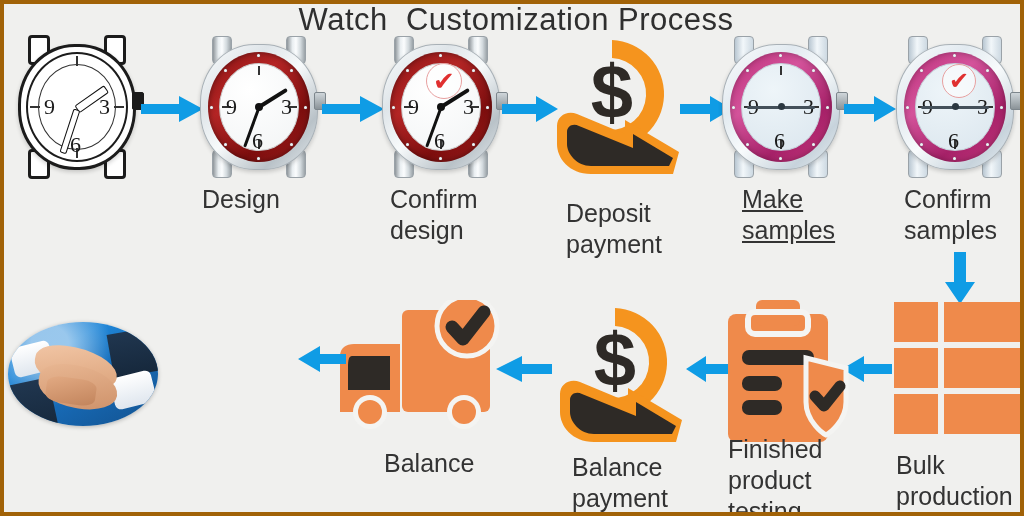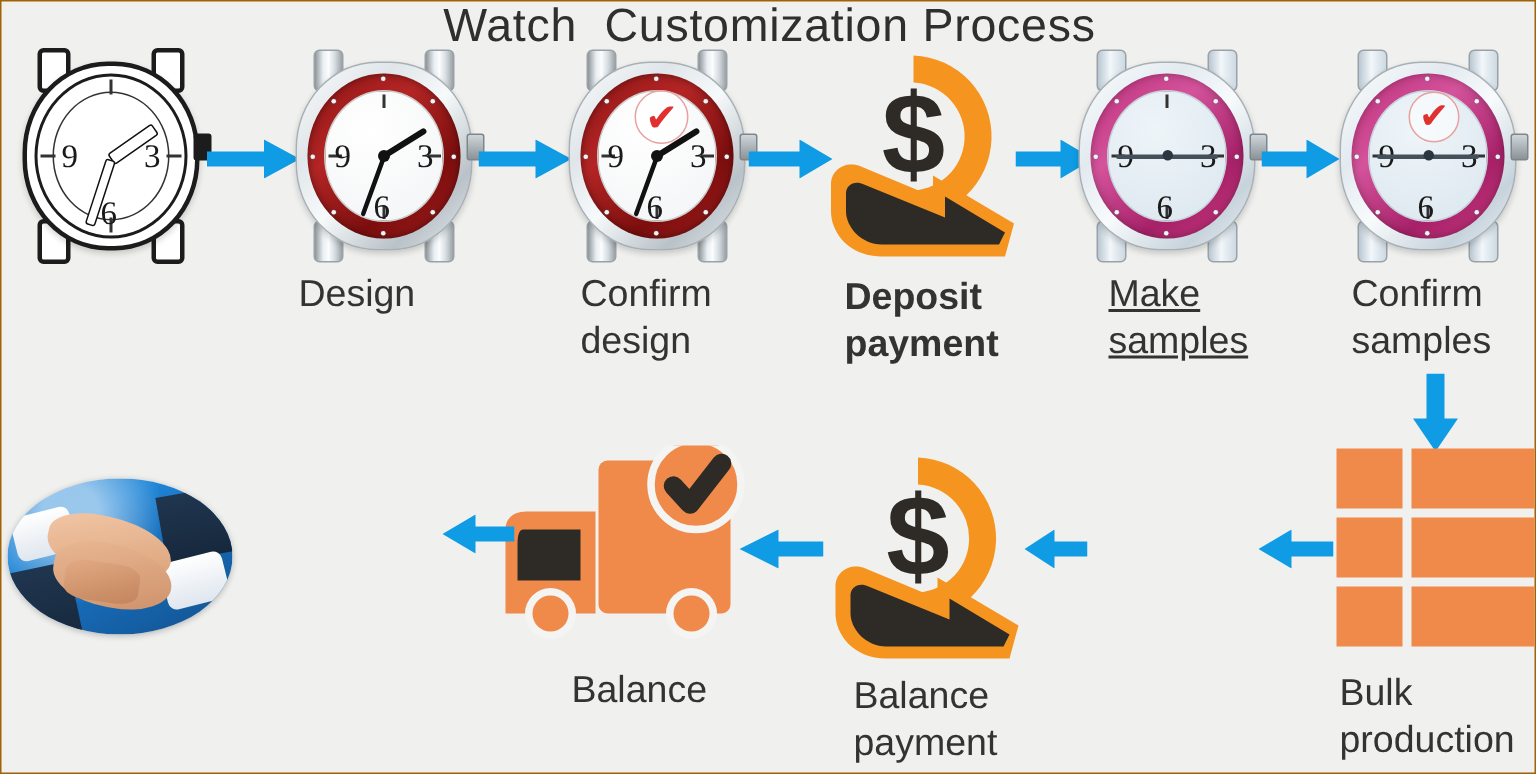--- a/index.html
+++ b/index.html
@@ -3,21 +3,21 @@
 <meta charset="utf-8">
 <style>
   html,body{margin:0;padding:0;background:#ffffff;}
   body{font-family:"Liberation Sans","DejaVu Sans",sans-serif;}
 
   #infographic{
     position:relative;
     width:1024px;height:516px;
     background:#f0f0ee;
     box-sizing:border-box;
-    border:1px solid #a16207;
+    border:4px solid #a16207;
     overflow:hidden;
   }
 
   
   #title{
     position:absolute;left:0;top:-2px;width:1024px;
     text-align:center;
     font-size:31px;
     color:#2f2f2f;
     letter-spacing:.5px;
@@ -221,21 +221,21 @@
 
         <path d="M61 6 A54 54 0 1 1 57 114 L57 96 A36 36 0 1 0 61 24 Z" fill="#f5941e"></path>
 
         <path d="M6 92 C6 82 16 76 26 80 L74 100 L74 86 L128 118 L122 140 L40 140 C18 140 6 124 6 110 Z" fill="#f5941e"></path>
 
         <path d="M16 98 C16 92 22 89 28 92 L82 114 L82 100 L122 124 L118 132 L40 132 C26 132 16 120 16 110 Z" fill="#2e2a26"></path>
 
         <text x="61" y="84" font-family="'Liberation Sans',sans-serif" font-size="76" font-weight="bold" fill="#2e2a26" text-anchor="middle">$</text>
       </svg>
     </div>
-    <div class="label" style="left:17px;top:152px;width:170px;font-weight:bold;">Deposit
+    <div class="label" style="left:17px;top:164px;width:170px;">Deposit
 payment</div>
   </div>
 
   <div class="arrow" style="left:676px;top:92px;">
     <svg width="52" height="26" viewBox="0 0 52 26">
         <path d="M0 8 H30 V0 L52 13 L30 26 V18 H0 Z" fill="#0f9ce5"></path>
       </svg>
   </div>
 
   <div class="step" style="left:712px;top:28px;width:130px;height:150px;">
@@ -330,20 +330,41 @@
     <div class="label" style="left:2px;top:148px;width:180px;">Bulk
 production</div>
   </div>
 
   <div class="arrow" style="left:838px;top:352px;">
     <svg width="50" height="26" viewBox="0 0 50 26">
         <path d="M50 8 H22 V0 L0 13 L22 26 V18 H50 Z" fill="#0f9ce5"></path>
       </svg>
   </div>
 
+  <div class="step" style="left:716px;top:290px;width:142px;height:160px;">
+    <div class="art" style="left:0;top:0;">
+      <svg width="140" height="152" viewBox="0 0 140 152">
+
+        <rect x="8" y="20" width="100" height="128" rx="8" fill="#ef8a4b"></rect>
+
+        <rect x="36" y="6" width="44" height="26" rx="6" fill="#ef8a4b"></rect>
+        <rect x="28" y="18" width="60" height="22" rx="7" fill="none" stroke="#f4f4f2" stroke-width="6"></rect>
+
+        <rect x="22" y="56" width="72" height="15" rx="7" fill="#2e2a26"></rect>
+        <rect x="22" y="82" width="40" height="15" rx="7" fill="#2e2a26"></rect>
+        <rect x="22" y="106" width="40" height="15" rx="7" fill="#2e2a26"></rect>
+
+        <path d="M86 64 L126 74 L126 108 C126 128 108 140 106 141 C104 140 86 128 86 108 Z" fill="#ef8a4b" stroke="#f4f4f2" stroke-width="5"></path>
+        <path d="M95 102 L104 112 L120 92" fill="none" stroke="#2e2a26" stroke-width="11" stroke-linecap="round" stroke-linejoin="round"></path>
+      </svg>
+    </div>
+    <div class="label" style="left:8px;top:140px;width:180px;">Finished
+product
+testing</div>
+  </div>
 
   <div class="arrow" style="left:682px;top:352px;">
     <svg width="42" height="26" viewBox="0 0 42 26">
         <path d="M42 8 H20 V0 L0 13 L20 26 V18 H42 Z" fill="#0f9ce5"></path>
       </svg>
   </div>
 
   <div class="step" style="left:548px;top:298px;width:150px;height:150px;">
     <div class="art" style="left:2px;top:0;">
       <svg width="148" height="145" viewBox="0 0 148 145">

